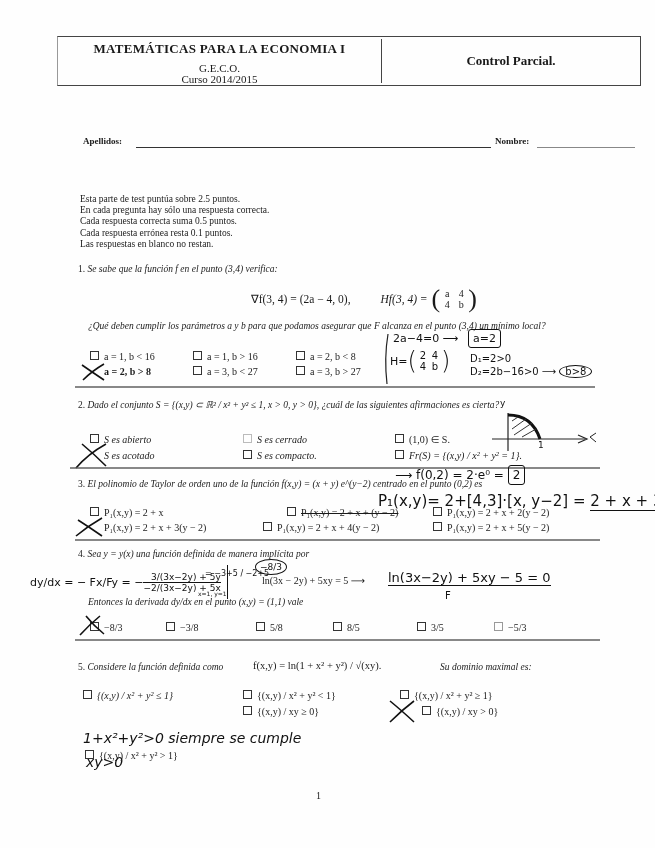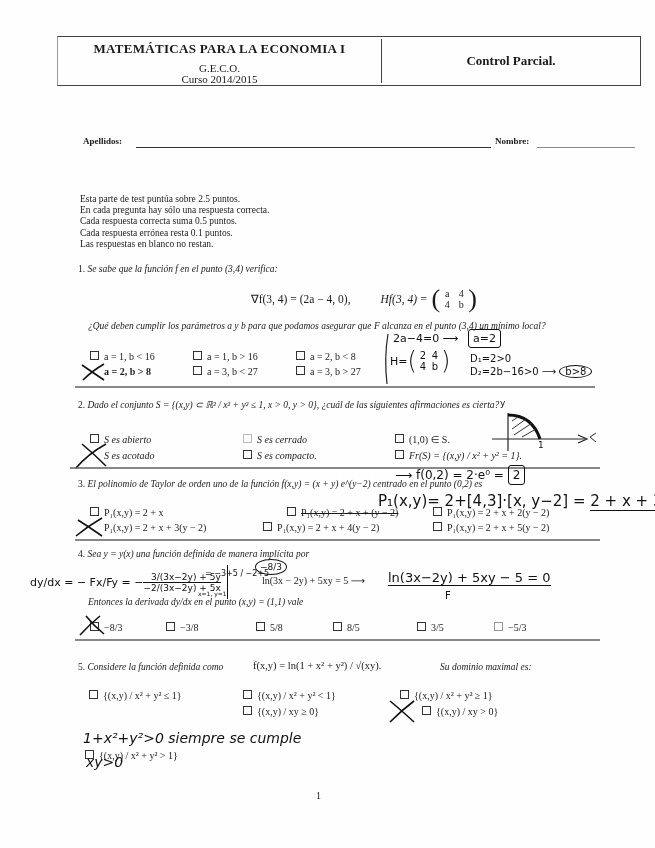--- a/index.html
+++ b/index.html
@@ -217,21 +217,21 @@
 
   <div class="rule-line" style="left:75px; top:639px; width:525px;"></div>
 
   <div class="q" style="left:78px; top:662px;">
     <span class="num">5.</span>
     <span>Considere la función definida como</span>
   </div>
   <div class="formula" style="left:253px; top:660px; font-size:10.5px;">f(x,y) = ln(1 + x² + y²) / √(xy).</div>
   <div class="q" style="left:440px; top:662px;">Su dominio maximal es:</div>
 
-  <div class="opt" style="left:89px; top:690px;"><span class="box"></span><span>{(x,y) / x² + y² ≤ 1}</span></div>
+  <div class="opt" style="left:83px; top:690px;font-style:italic;"><span class="box"></span><span>{(x,y) / x² + y² ≤ 1}</span></div>
   <div class="opt" style="left:243px; top:690px;"><span class="box"></span><span>{(x,y) / x² + y² &lt; 1}</span></div>
   <div class="opt" style="left:400px; top:690px;"><span class="box"></span><span>{(x,y) / x² + y² ≥ 1}</span></div>
   <div class="opt" style="left:85px; top:706px;margin-top:44px;"><span class="box"></span><span>{(x,y) / x² + y² &gt; 1}</span></div>
   <div class="opt" style="left:243px; top:706px;"><span class="box"></span><span>{(x,y) / xy ≥ 0}</span></div>
   <div class="opt" style="left:383px; top:706px;padding-left:39px;"><span class="box"></span><span>{(x,y) / xy &gt; 0}</span></div>
   <svg class="cross" style="left:386px; top:698px; width:30px; height:26px;" viewBox="0 0 30 26">
       <path d="M4 3 Q15 12 28 24 M4 24 Q16 12 28 3" stroke="#111" stroke-width="1.6" fill="none"></path>
     </svg>
 
   <div class="hand" style="left:83px; top:730px; font-size:14px; font-style:italic;">1+x²+y²&gt;0   siempre se cumple</div>

